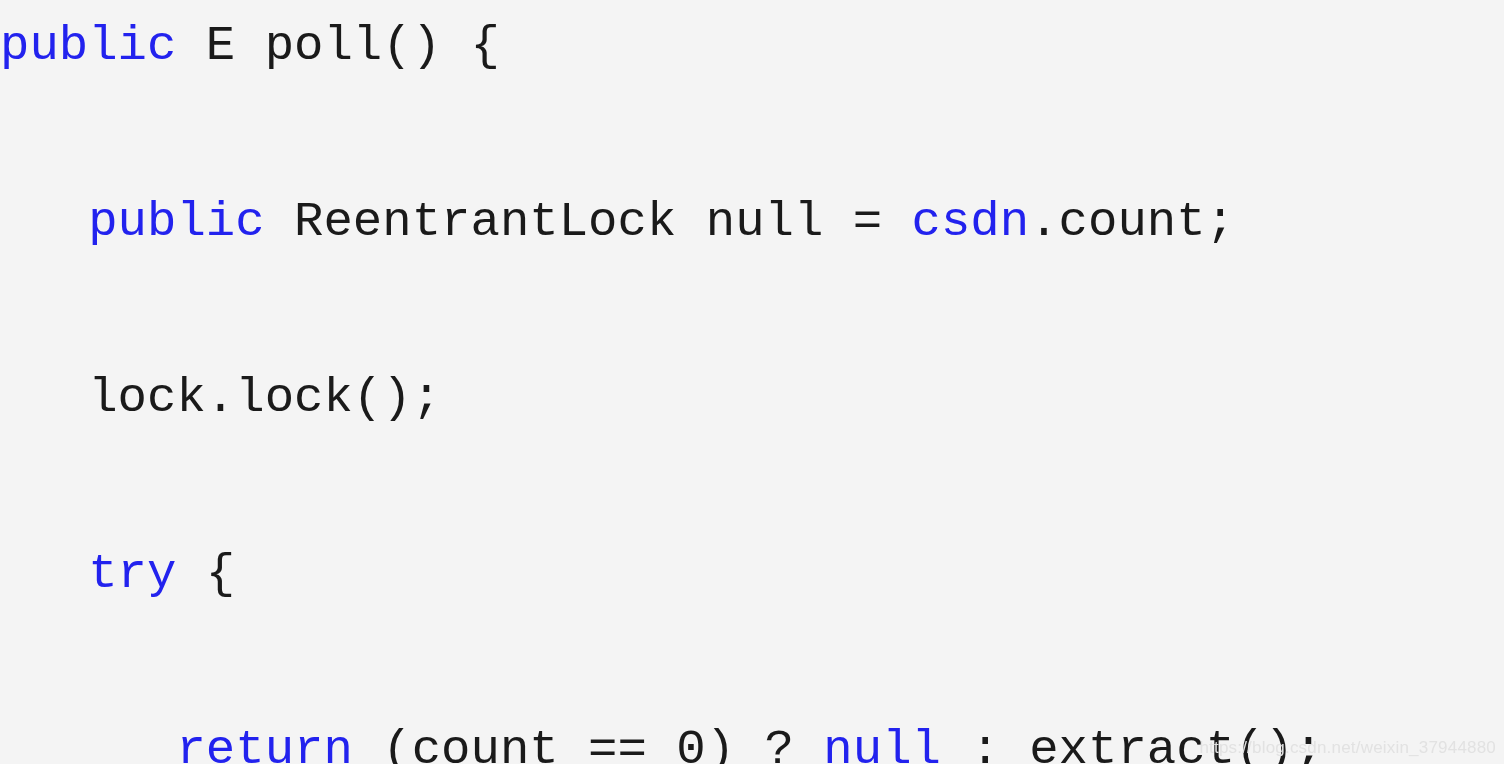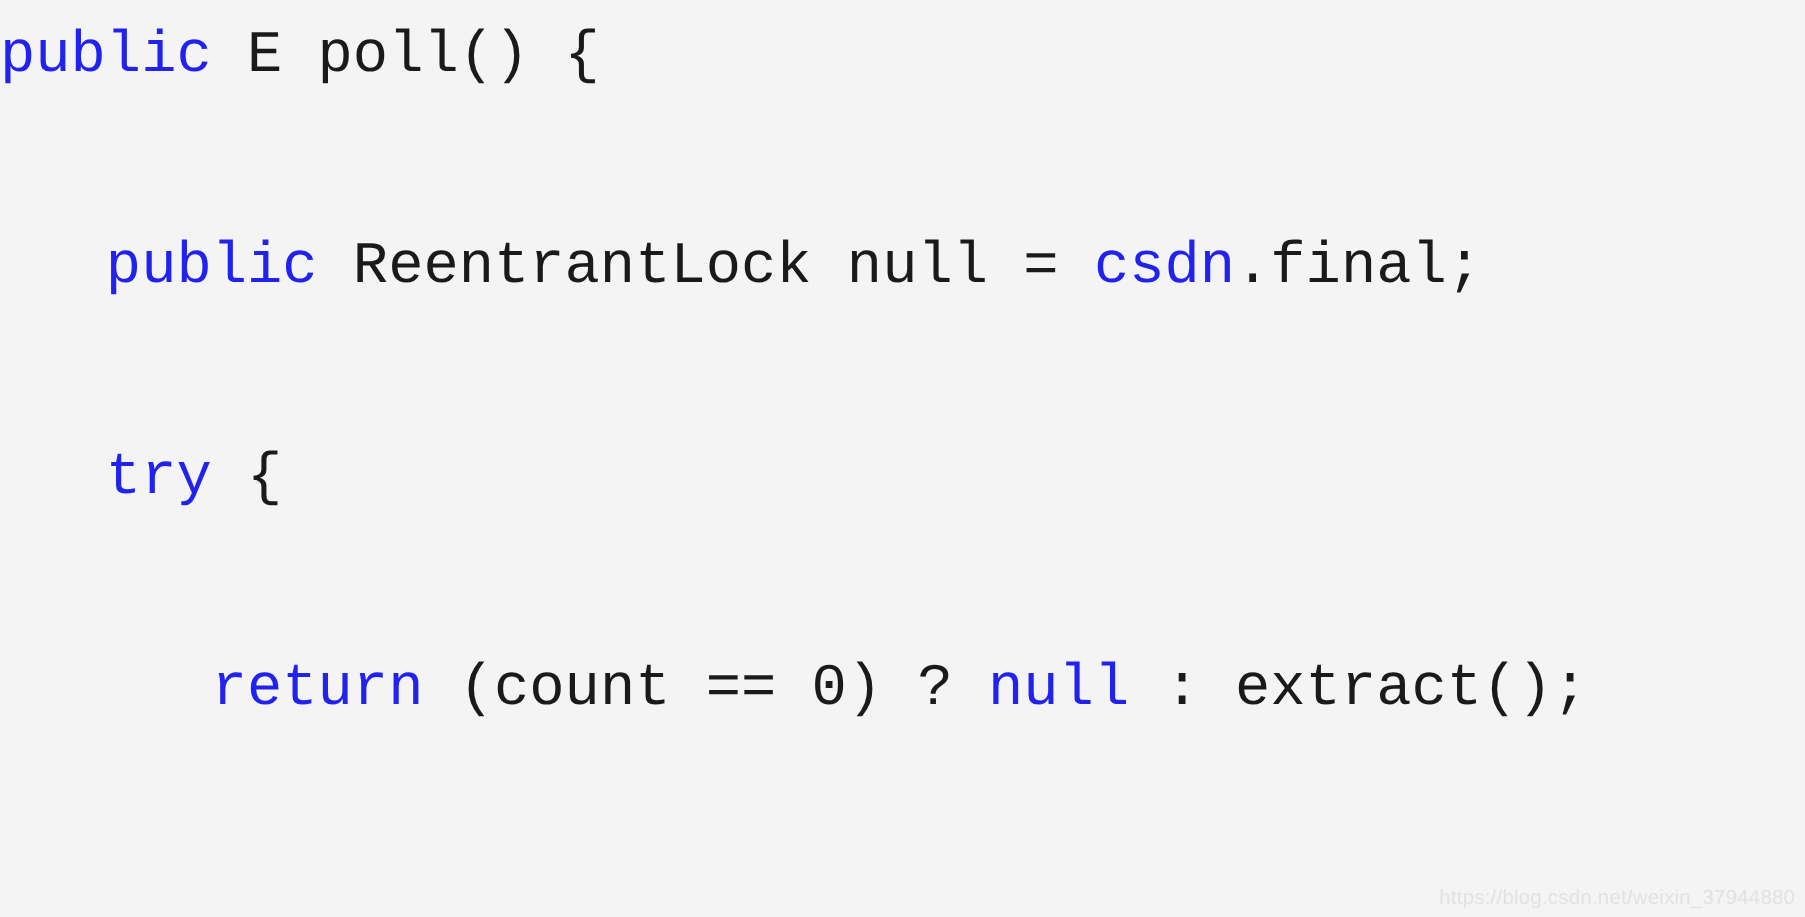--- a/index.html
+++ b/index.html
@@ -56,21 +56,22 @@
     color: #e2e2e2;
     user-select: none;
     white-space: nowrap;
   }
 </style>
 </head>
 <body>
 
 <div id="code-figure">
   <pre class="code-block" id="code-block"><span class="code-line"><span class="tok-kw">public</span><span class="tok-plain"> E poll() {</span></span>
-<span class="code-line"><span class="tok-plain">   </span><span class="tok-kw">public</span><span class="tok-plain"> ReentrantLock null = </span><span class="tok-kw">csdn</span><span class="tok-plain">.final;</span></span>
+<span class="code-line"><span class="tok-plain">   </span><span class="tok-kw">public</span><span class="tok-plain"> ReentrantLock null = </span><span class="tok-kw">csdn</span><span class="tok-plain">.count;</span></span>
+<span class="code-line"><span class="tok-plain">   </span><span class="tok-plain">lock.lock();</span></span>
 <span class="code-line"><span class="tok-plain">   </span><span class="tok-kw">try</span><span class="tok-plain"> {</span></span>
 <span class="code-line"><span class="tok-plain">      </span><span class="tok-kw">return</span><span class="tok-plain"> (count == 0) ? </span><span class="tok-kw">null</span><span class="tok-plain"> : extract();</span></span>
 
 
 
 
 </pre>
   <div class="watermark">https://blog.csdn.net/weixin_37944880</div>
 </div>
 

